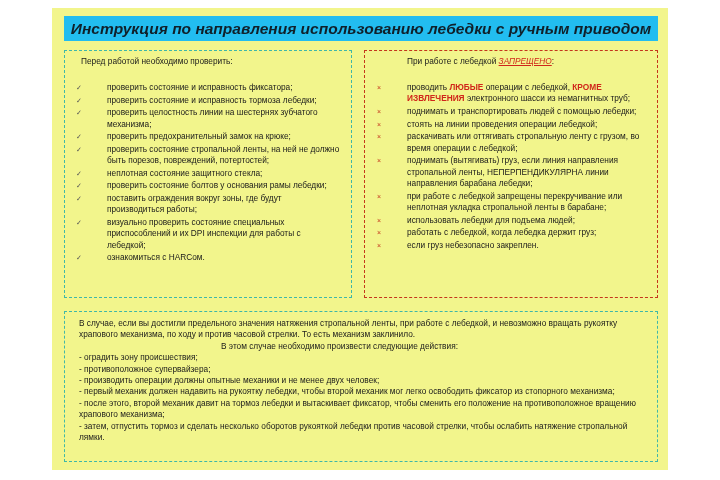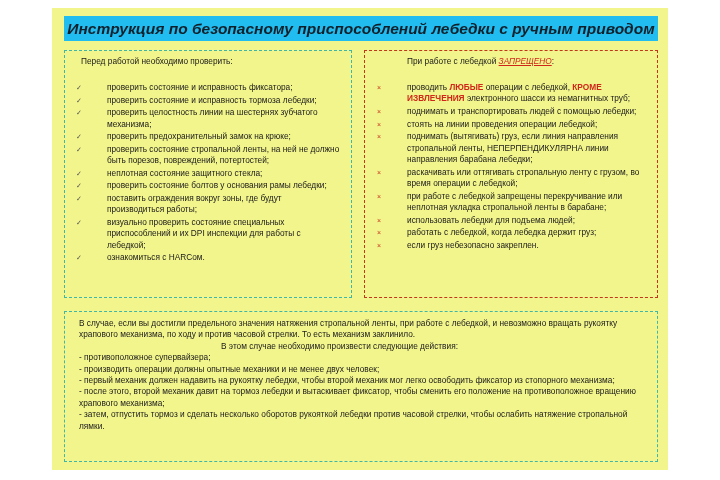--- a/index.html
+++ b/index.html
@@ -58,21 +58,21 @@
     .hl { color: #d0261a; font-weight: bold; text-align: center; }
     .bottom-p { margin: 0; }
     .center-line { padding-left: 142px; }
   </style>
 </head>
 <body>
 
 <div class="sheet"></div>
 
 <div class="title-bar">
-  <span>Инструкция по безопасному приспособлений лебедки с ручным приводом</span>
+  <span>Инструкция по направления использованию лебедки с ручным приводом</span>
 </div>
 
 <div class="panel panel-left">
   <div class="intro">Перед работой необходимо проверить:</div>
   <ul class="list">
     <li>
         <span class="mark">✓</span>
         <span class="txt">проверить состояние и исправность фиксатора;</span>
       </li>
     <li>
@@ -124,25 +124,25 @@
     <li>
         <span class="mark">×</span>
         <span class="txt">поднимать и транспортировать людей с помощью лебедки;</span>
       </li>
     <li>
         <span class="mark">×</span>
         <span class="txt">стоять на линии проведения операции лебедкой;</span>
       </li>
     <li>
         <span class="mark">×</span>
-        <span class="txt">поднимать (вытягивать) груз, если линия направления стропальной ленты, НЕПЕРПЕНДИКУЛЯРНА линии направления барабана лебедки;</span>
+        <span class="txt">раскачивать или оттягивать стропальную ленту с грузом, во время операции с лебедкой;</span>
       </li>
     <li>
         <span class="mark">×</span>
-        <span class="txt">раскачивать или оттягивать стропальную ленту с грузом, во время операции с лебедкой;</span>
+        <span class="txt">поднимать (вытягивать) груз, если линия направления стропальной ленты, НЕПЕРПЕНДИКУЛЯРНА линии направления барабана лебедки;</span>
       </li>
     <li>
         <span class="mark">×</span>
         <span class="txt">при работе с лебедкой запрещены перекручивание или неплотная укладка стропальной ленты в барабане;</span>
       </li>
     <li>
         <span class="mark">×</span>
         <span class="txt">использовать лебедки для подъема людей;</span>
       </li>
     <li>
@@ -152,18 +152,19 @@
     <li>
         <span class="mark">×</span>
         <span class="txt">если груз небезопасно закреплен.</span>
       </li>
   </ul>
 </div>
 
 <div class="panel panel-bottom">
   <p class="bottom-p">В случае, если вы достигли предельного значения натяжения стропальной  ленты, при работе с лебедкой, и невозможно вращать рукоятку храпового механизма, по ходу и против часовой стрелки. То есть механизм заклинило.</p>
   <p class="bottom-p center-line">В этом случае необходимо произвести следующие действия:</p>
+  <p class="bottom-p">- оградить зону происшествия;</p>
   <p class="bottom-p">- противоположное  супервайзера;</p>
   <p class="bottom-p">- производить операции должны опытные механики и не менее двух человек;</p>
   <p class="bottom-p">- первый механик должен надавить на рукоятку лебедки, чтобы второй механик мог легко освободить фиксатор из стопорного механизма;</p>
   <p class="bottom-p">- после этого, второй механик давит на тормоз лебедки и вытаскивает фиксатор, чтобы сменить его положение на противоположное вращению храпового механизма;</p>
   <p class="bottom-p">- затем, отпустить тормоз и сделать несколько оборотов рукояткой лебедки против часовой стрелки, чтобы ослабить натяжение стропальной лямки.</p>
 </div>
 
 </body></html>

